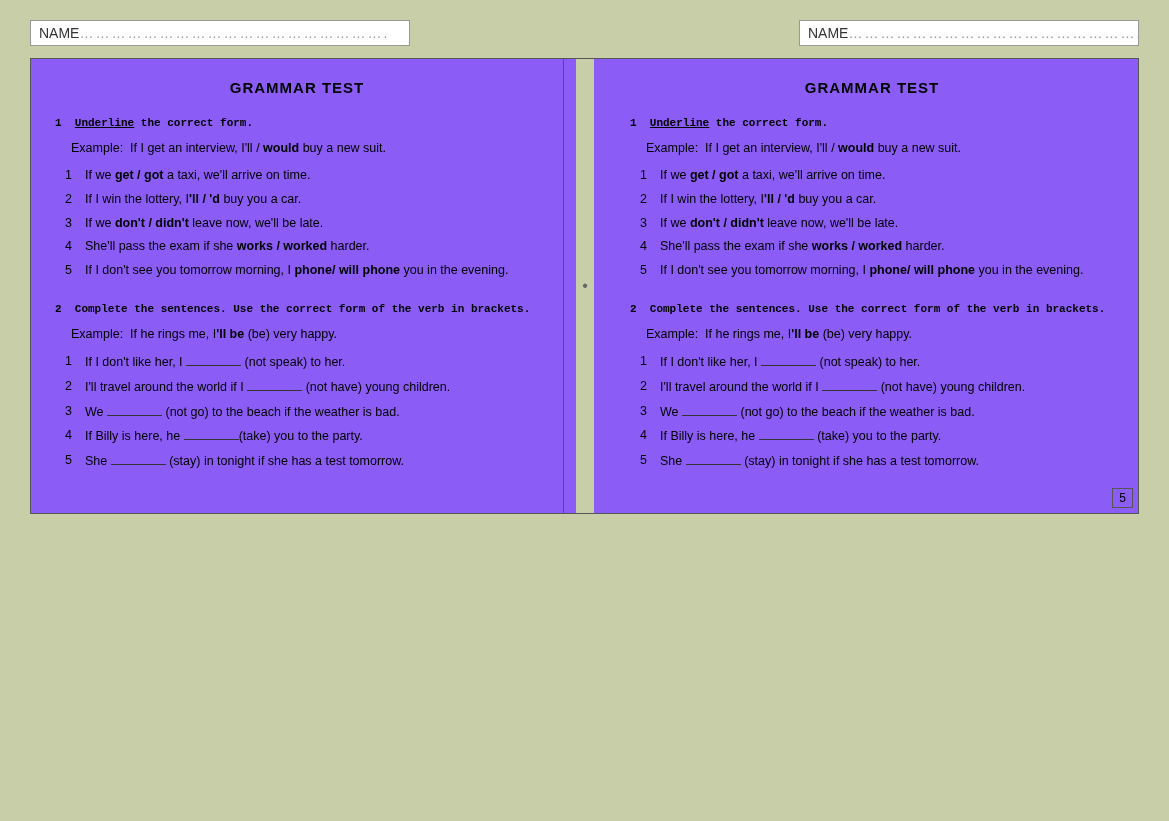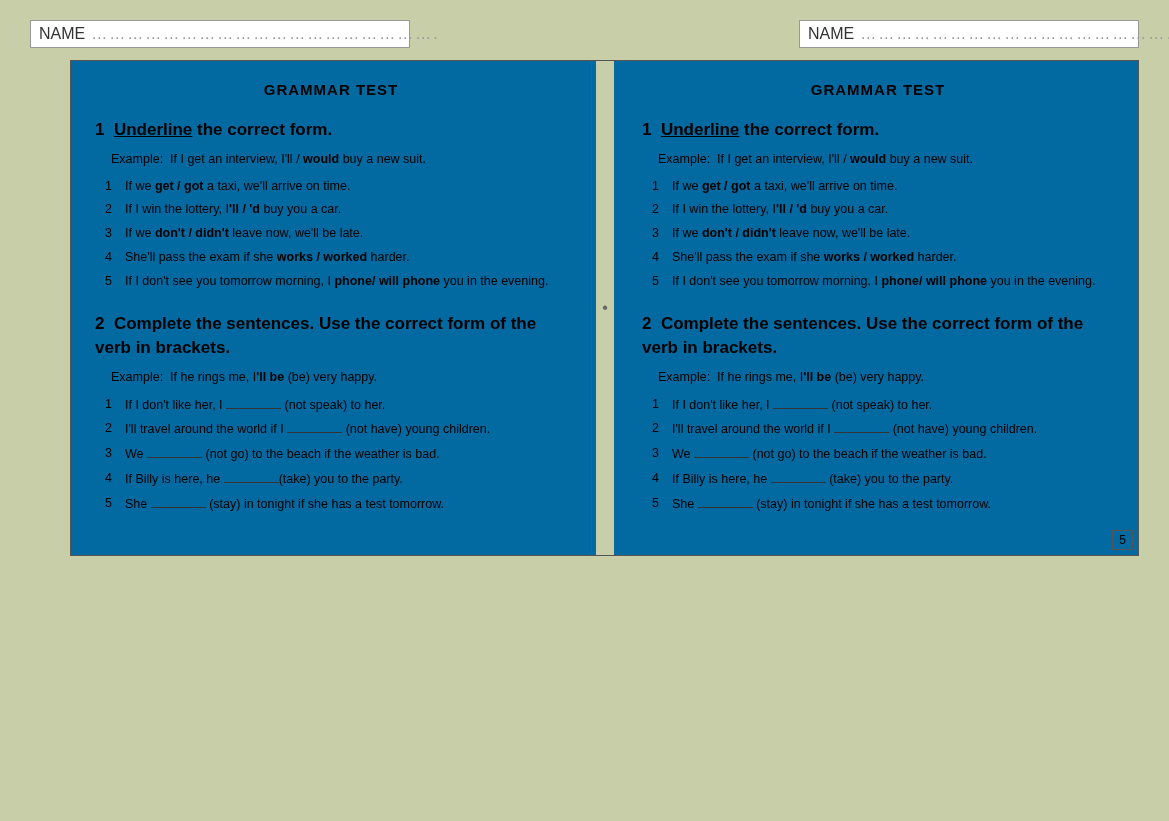--- a/index.html
+++ b/index.html
@@ -16,44 +16,43 @@
     .top-bar {
       display: flex;
       justify-content: space-between;
       align-items: center;
       margin-bottom: 12px;
     }
 
     .name-field {
       display: flex;
       align-items: center;
-      gap: 6px;
+      gap: 0;
       background: white;
       border: 1px solid #999;
       padding: 4px 8px;
       width: 380px;
-      font-size: 16px;
+      font-size: 14px;
       color: #333;
     }
 
     .name-field-right {
       width: 340px;
     }
 
     .name-dots {
       color: #999;
       letter-spacing: 2px;
     }
 
     .columns-container {
       display: flex;
-      gap: 4px;
+      gap: 12px;
       border: 1px solid #555;
-      background: #0369a1;
-      margin-left: 40px;
+      background: #8b5cf6;
     }
 
     .column {
       flex: 1;
       padding: 20px 24px;
       border-right: 1px solid #555;
     }
 
     .column:last-child {
       border-right: none;
@@ -82,23 +81,24 @@
       margin-bottom: 20px;
       letter-spacing: 1px;
     }
 
     .section {
       margin-bottom: 22px;
     }
 
     .section-header {
       font-weight: bold;
-      font-size: 17px;
+      font-size: 11px;
       margin-bottom: 8px;
       line-height: 1.4;
+      font-family: Liberation Mono, monospace;
     }
 
     .section-number {
       font-weight: bold;
     }
 
     .underline-word {
       text-decoration: underline;
     }
 

